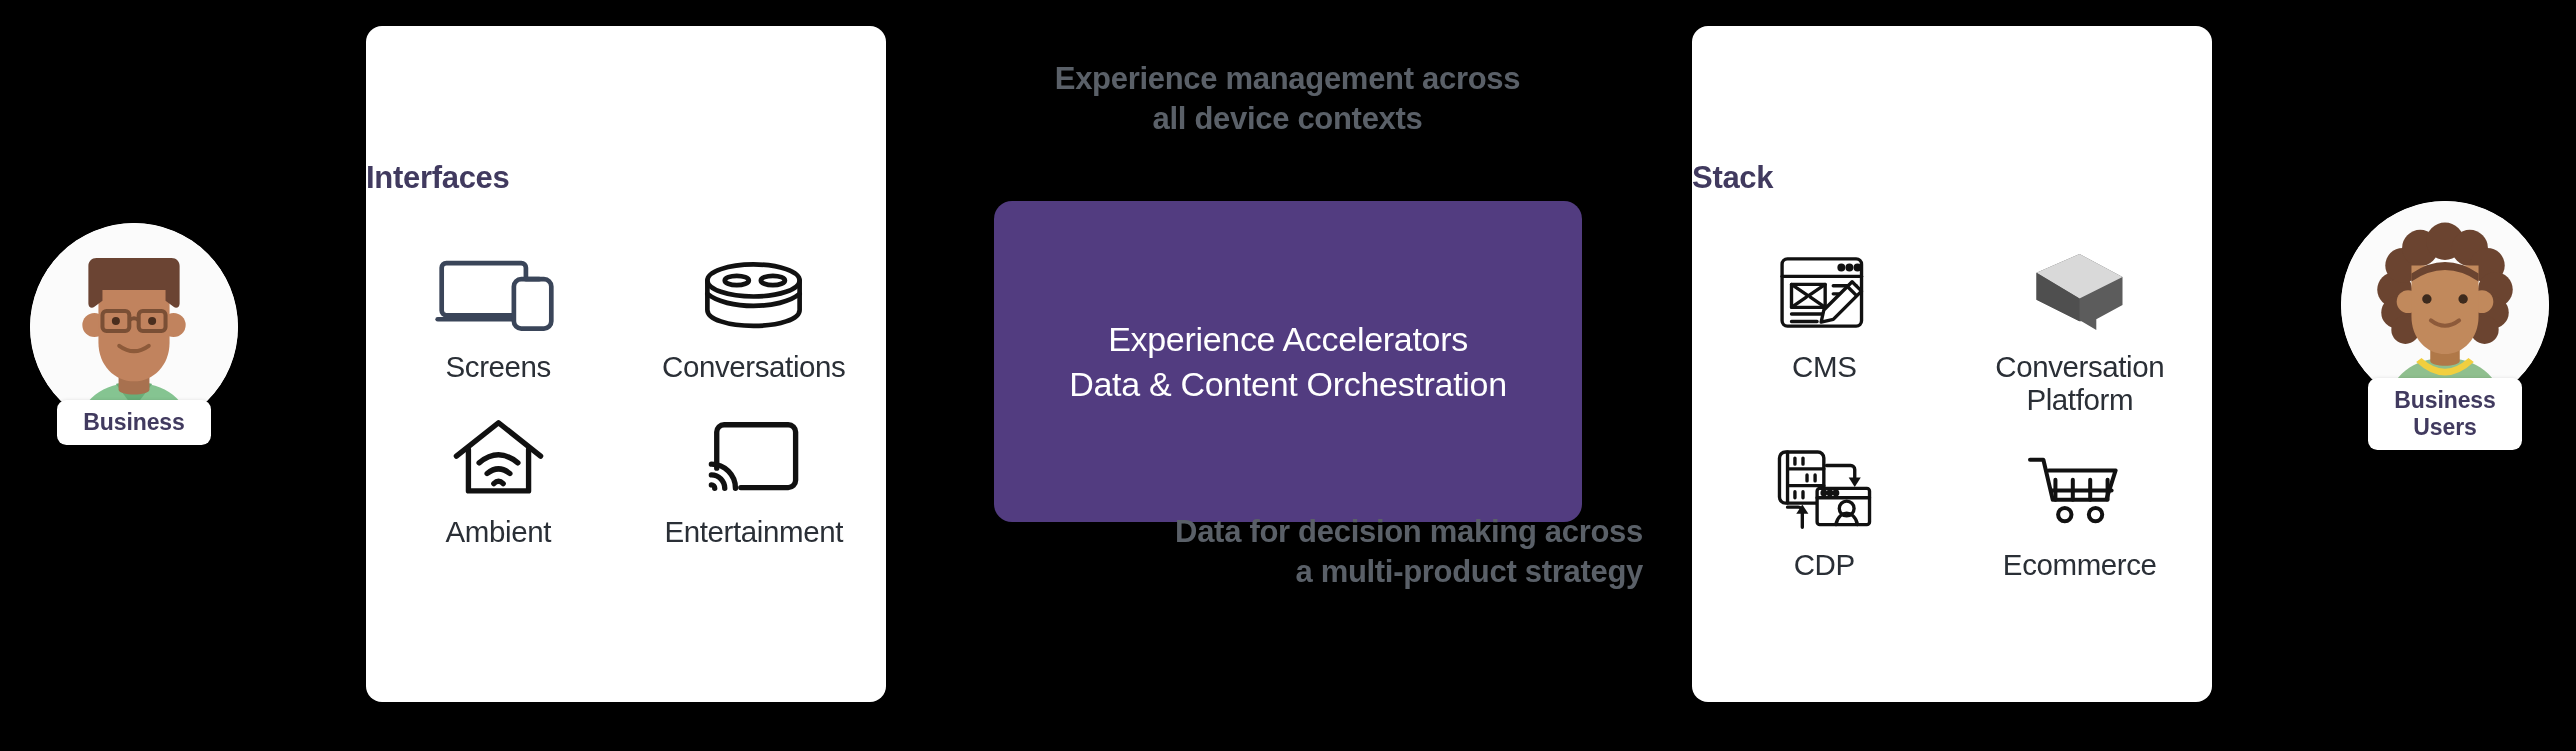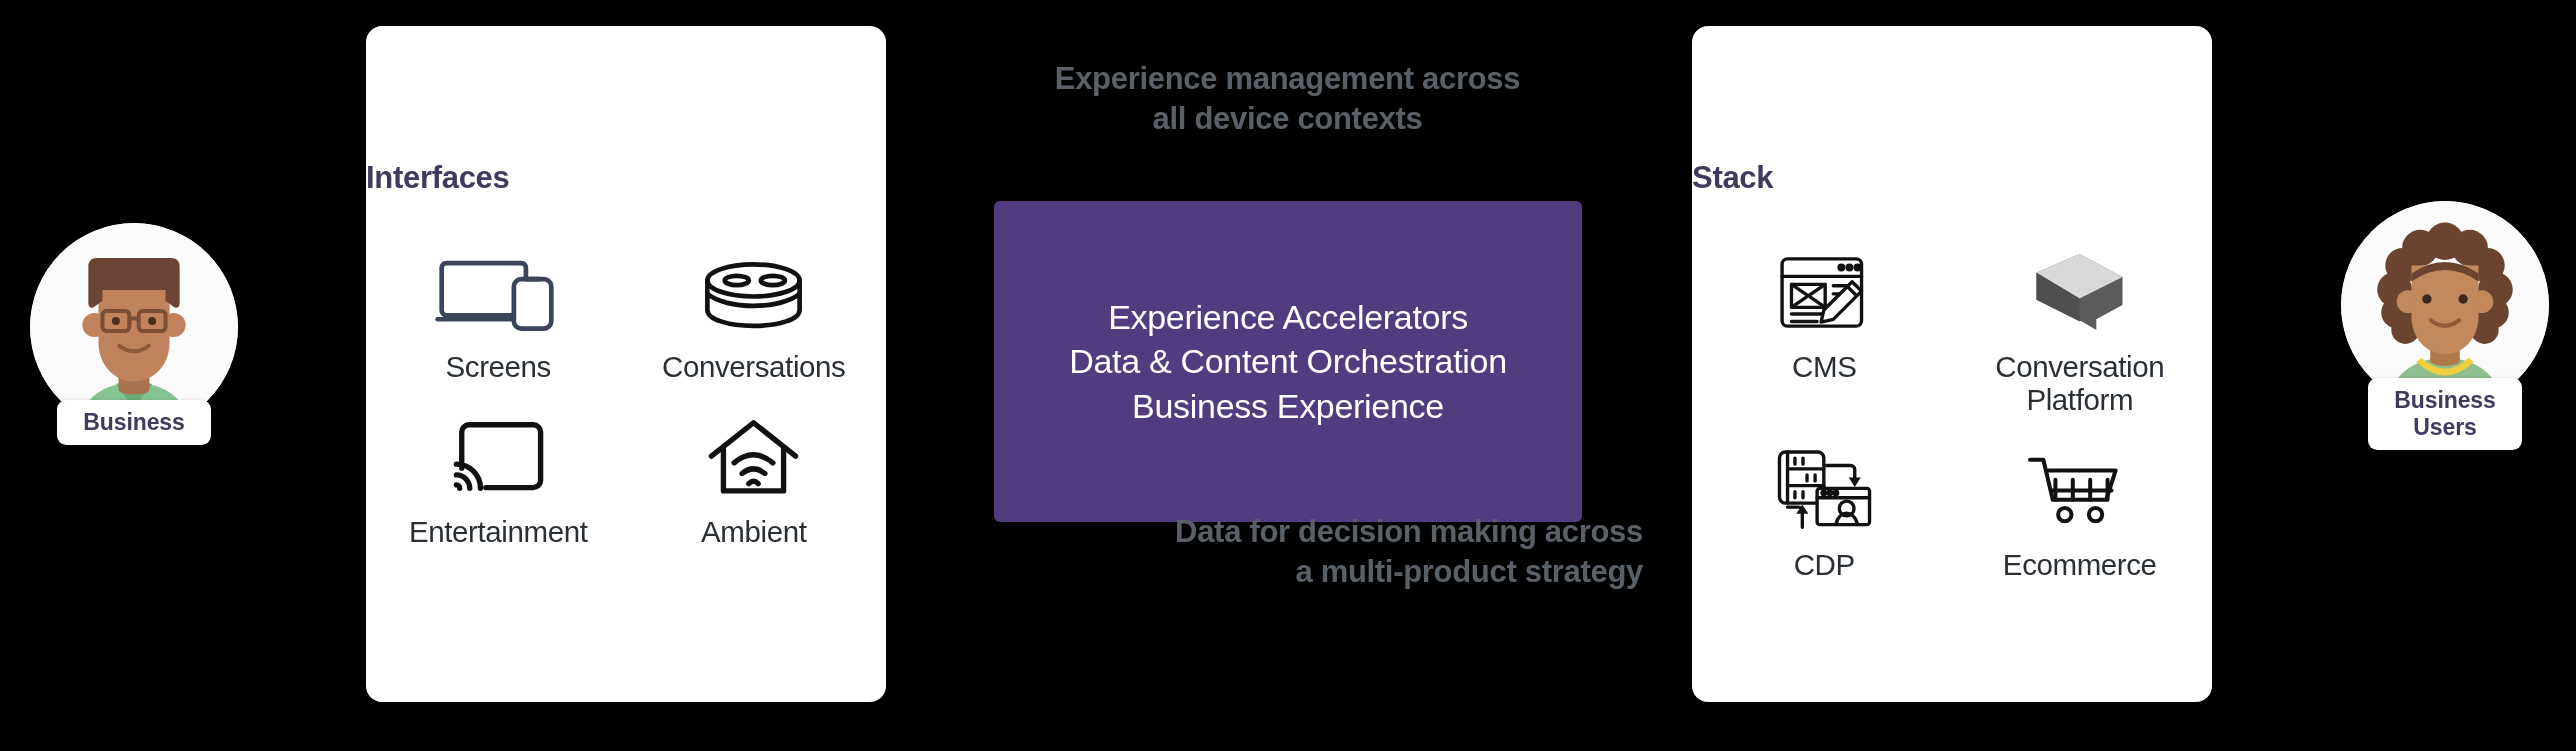--- a/index.html
+++ b/index.html
@@ -92,21 +92,21 @@
     letter-spacing:-0.3px;
   }
   #caption-top    { top:59px;text-align:center; }
   #caption-bottom { top:512px;text-align:right; }
 
   #center-box {
     position:absolute;
     left:994px; top:201px;
     width:588px; height:321px;
     background:#523C80;
-    border-radius:6px;
+    border-radius:18px;
     display:flex; align-items:center; justify-content:center;
   }
   #center-box .box-lines {
     text-align:center;
     color:#ffffff;
     font-size:34px;
     line-height:1.30;
     letter-spacing:-0.3px;
   }
 
@@ -178,58 +178,57 @@
             </g>
           </svg>
         </div>
         <div class="tile-label">Conversations</div>
       </div>
 
       <div class="tile">
         <div class="tile-icon">
           <svg width="127" height="81" viewBox="0 0 190 120">
             <g fill="none" stroke="#111111" stroke-width="8" stroke-linecap="round" stroke-linejoin="round">
-              <path d="M40 76 V22 c0 -6 5 -11 11 -11 h96 c6 0 11 5 11 11 v72 c0 6 -5 11 -11 11 H76"></path>
-              <path d="M32 70 a36 36 0 0 1 36 36"></path>
-              <path d="M32 86 a20 20 0 0 1 20 20"></path>
-              <path d="M32 101 a5 5 0 0 1 5 5"></path>
-            </g>
-          </svg>
-        </div>
-        <div class="tile-label">Entertainment</div>
-      </div>
-
-      <div class="tile">
-        <div class="tile-icon">
-          <svg width="127" height="81" viewBox="0 0 190 120">
-            <g fill="none" stroke="#111111" stroke-width="8" stroke-linecap="round" stroke-linejoin="round">
               <path d="M32 58 L95 8 L158 58"></path>
               <path d="M50 48 v62 h90 v-62"></path>
               <path d="M66 68 q29 -24 58 0"></path>
               <path d="M78 84 q17 -14 34 0"></path>
               <path d="M88 99 q7 -7 14 0"></path>
             </g>
           </svg>
         </div>
         <div class="tile-label">Ambient</div>
       </div>
 
+      <div class="tile">
+        <div class="tile-icon">
+          <svg width="127" height="81" viewBox="0 0 190 120">
+            <g fill="none" stroke="#111111" stroke-width="8" stroke-linecap="round" stroke-linejoin="round">
+              <path d="M40 76 V22 c0 -6 5 -11 11 -11 h96 c6 0 11 5 11 11 v72 c0 6 -5 11 -11 11 H76"></path>
+              <path d="M32 70 a36 36 0 0 1 36 36"></path>
+              <path d="M32 86 a20 20 0 0 1 20 20"></path>
+              <path d="M32 101 a5 5 0 0 1 5 5"></path>
+            </g>
+          </svg>
+        </div>
+        <div class="tile-label">Entertainment</div>
+      </div>
+
     </div>
   </div>
 
   <div class="caption" id="caption-top">
     <div>Experience management across</div>
     <div>all device contexts</div>
   </div>
 
   <div id="center-box">
     <div class="box-lines">
       <div>Experience Accelerators</div>
       <div>Data &amp; Content Orchestration</div>
-      <div>Business Experience</div>
     </div>
   </div>
 
   <div class="caption" id="caption-bottom">
     <div>Data for decision making across</div>
     <div>a multi-product strategy</div>
   </div>
 
   <div class="card" id="card-stack">
     <div class="card-title">Stack</div>

